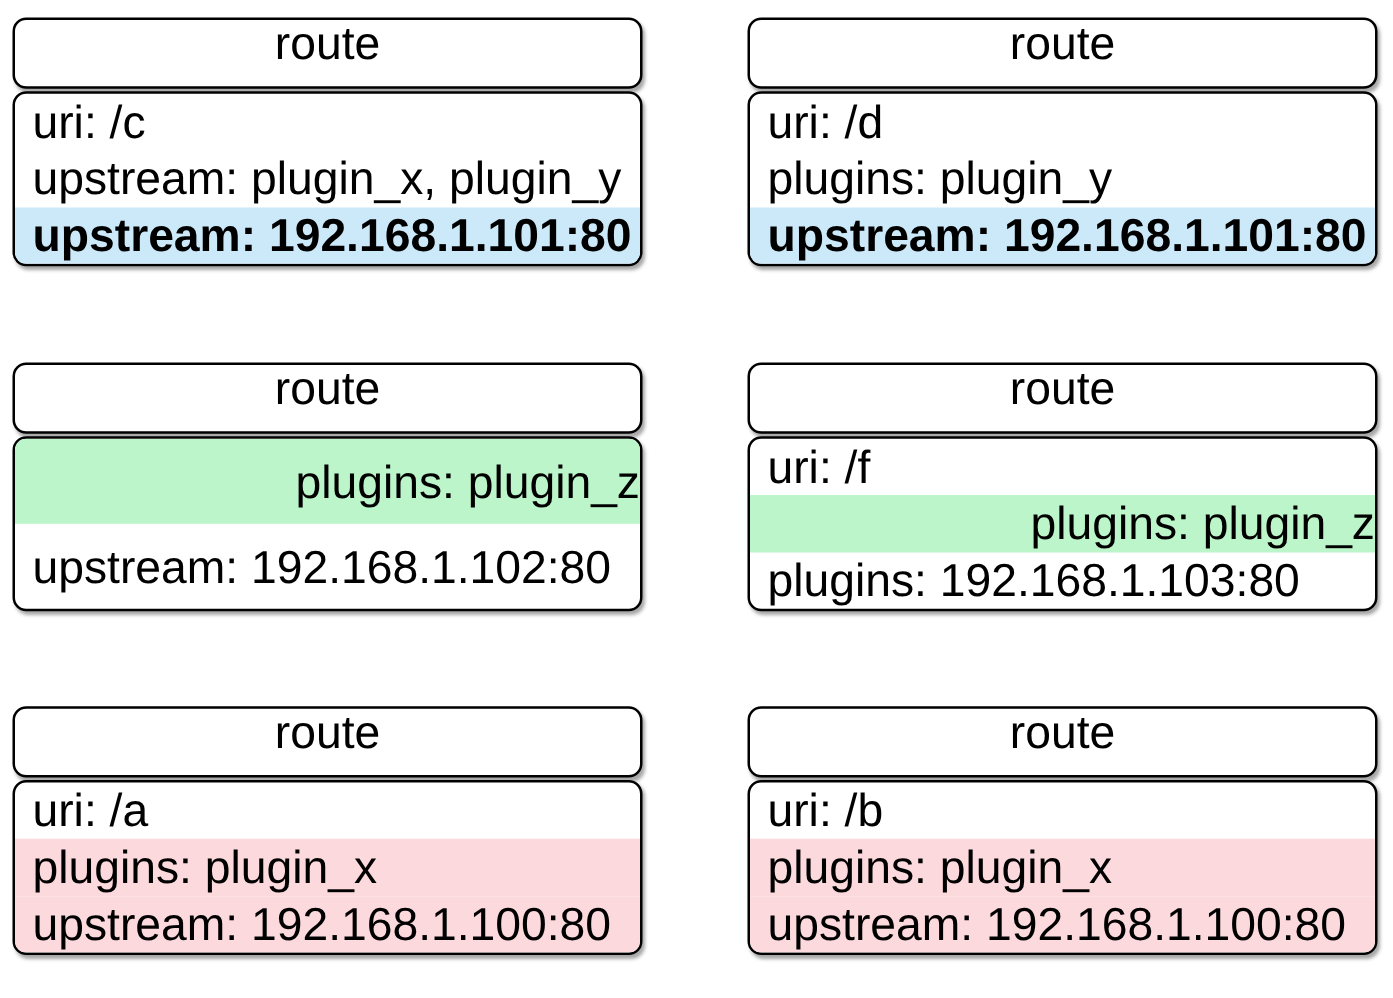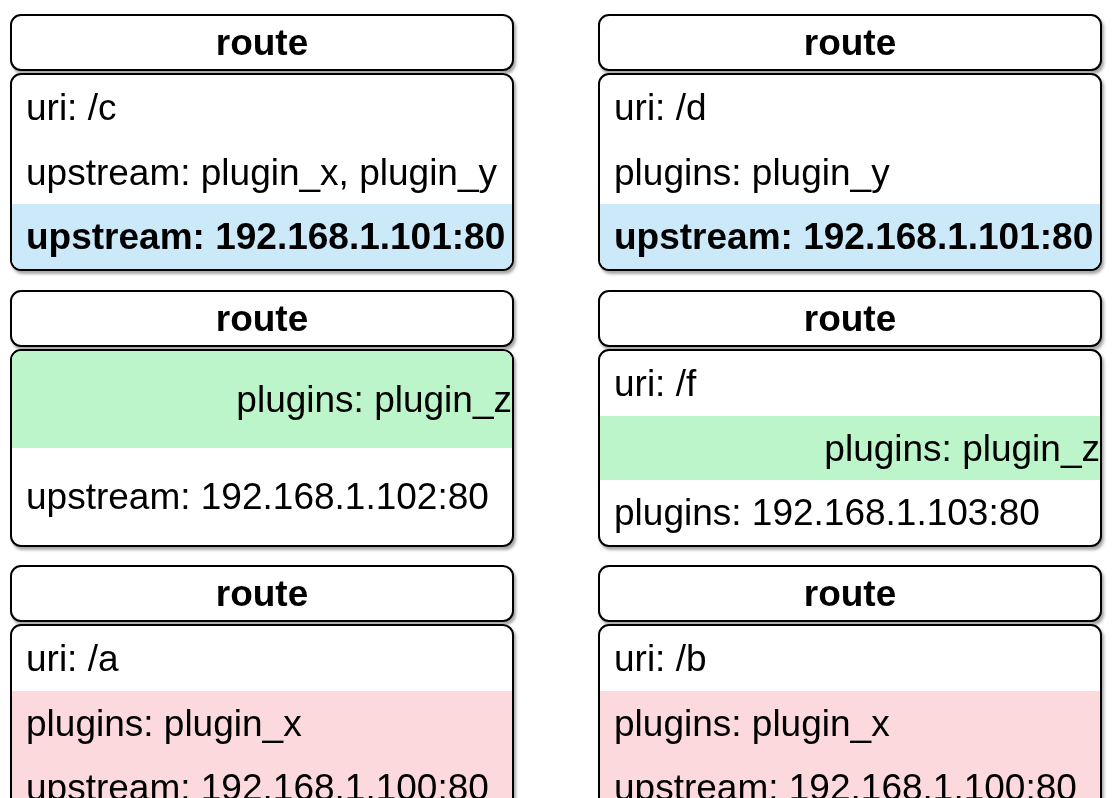--- a/index.html
+++ b/index.html
@@ -27,31 +27,30 @@
   .pos-r2c0 { left: 10px;  top: 565px; }
   .pos-r2c1 { left: 598px; top: 565px; }
 
   .card-header {
     box-sizing: border-box;
     height: 57px;
     border: 2.5px solid var(--border, #000);
     border-radius: 11px;
     background: #ffffff;
     display: flex;
-    align-items: center;
+    align-items: flex-start;
     justify-content: center;
     font-size: 37px;
     line-height: 1;
     box-shadow: 2px 3px 3px rgba(0,0,0,0.35);
-    font-weight: bold;
   }
   .card-body {
     box-sizing: border-box;
     margin-top: 2px;
-    height: 198px;
+    height: 140px;
     border: 2.5px solid var(--border, #000);
     border-radius: 11px;
     background: #ffffff;
     overflow: hidden;
     display: flex;
     flex-direction: column;
     box-shadow: 2px 3px 3px rgba(0,0,0,0.35);
   }
   .row {
     flex: 1 1 0;

